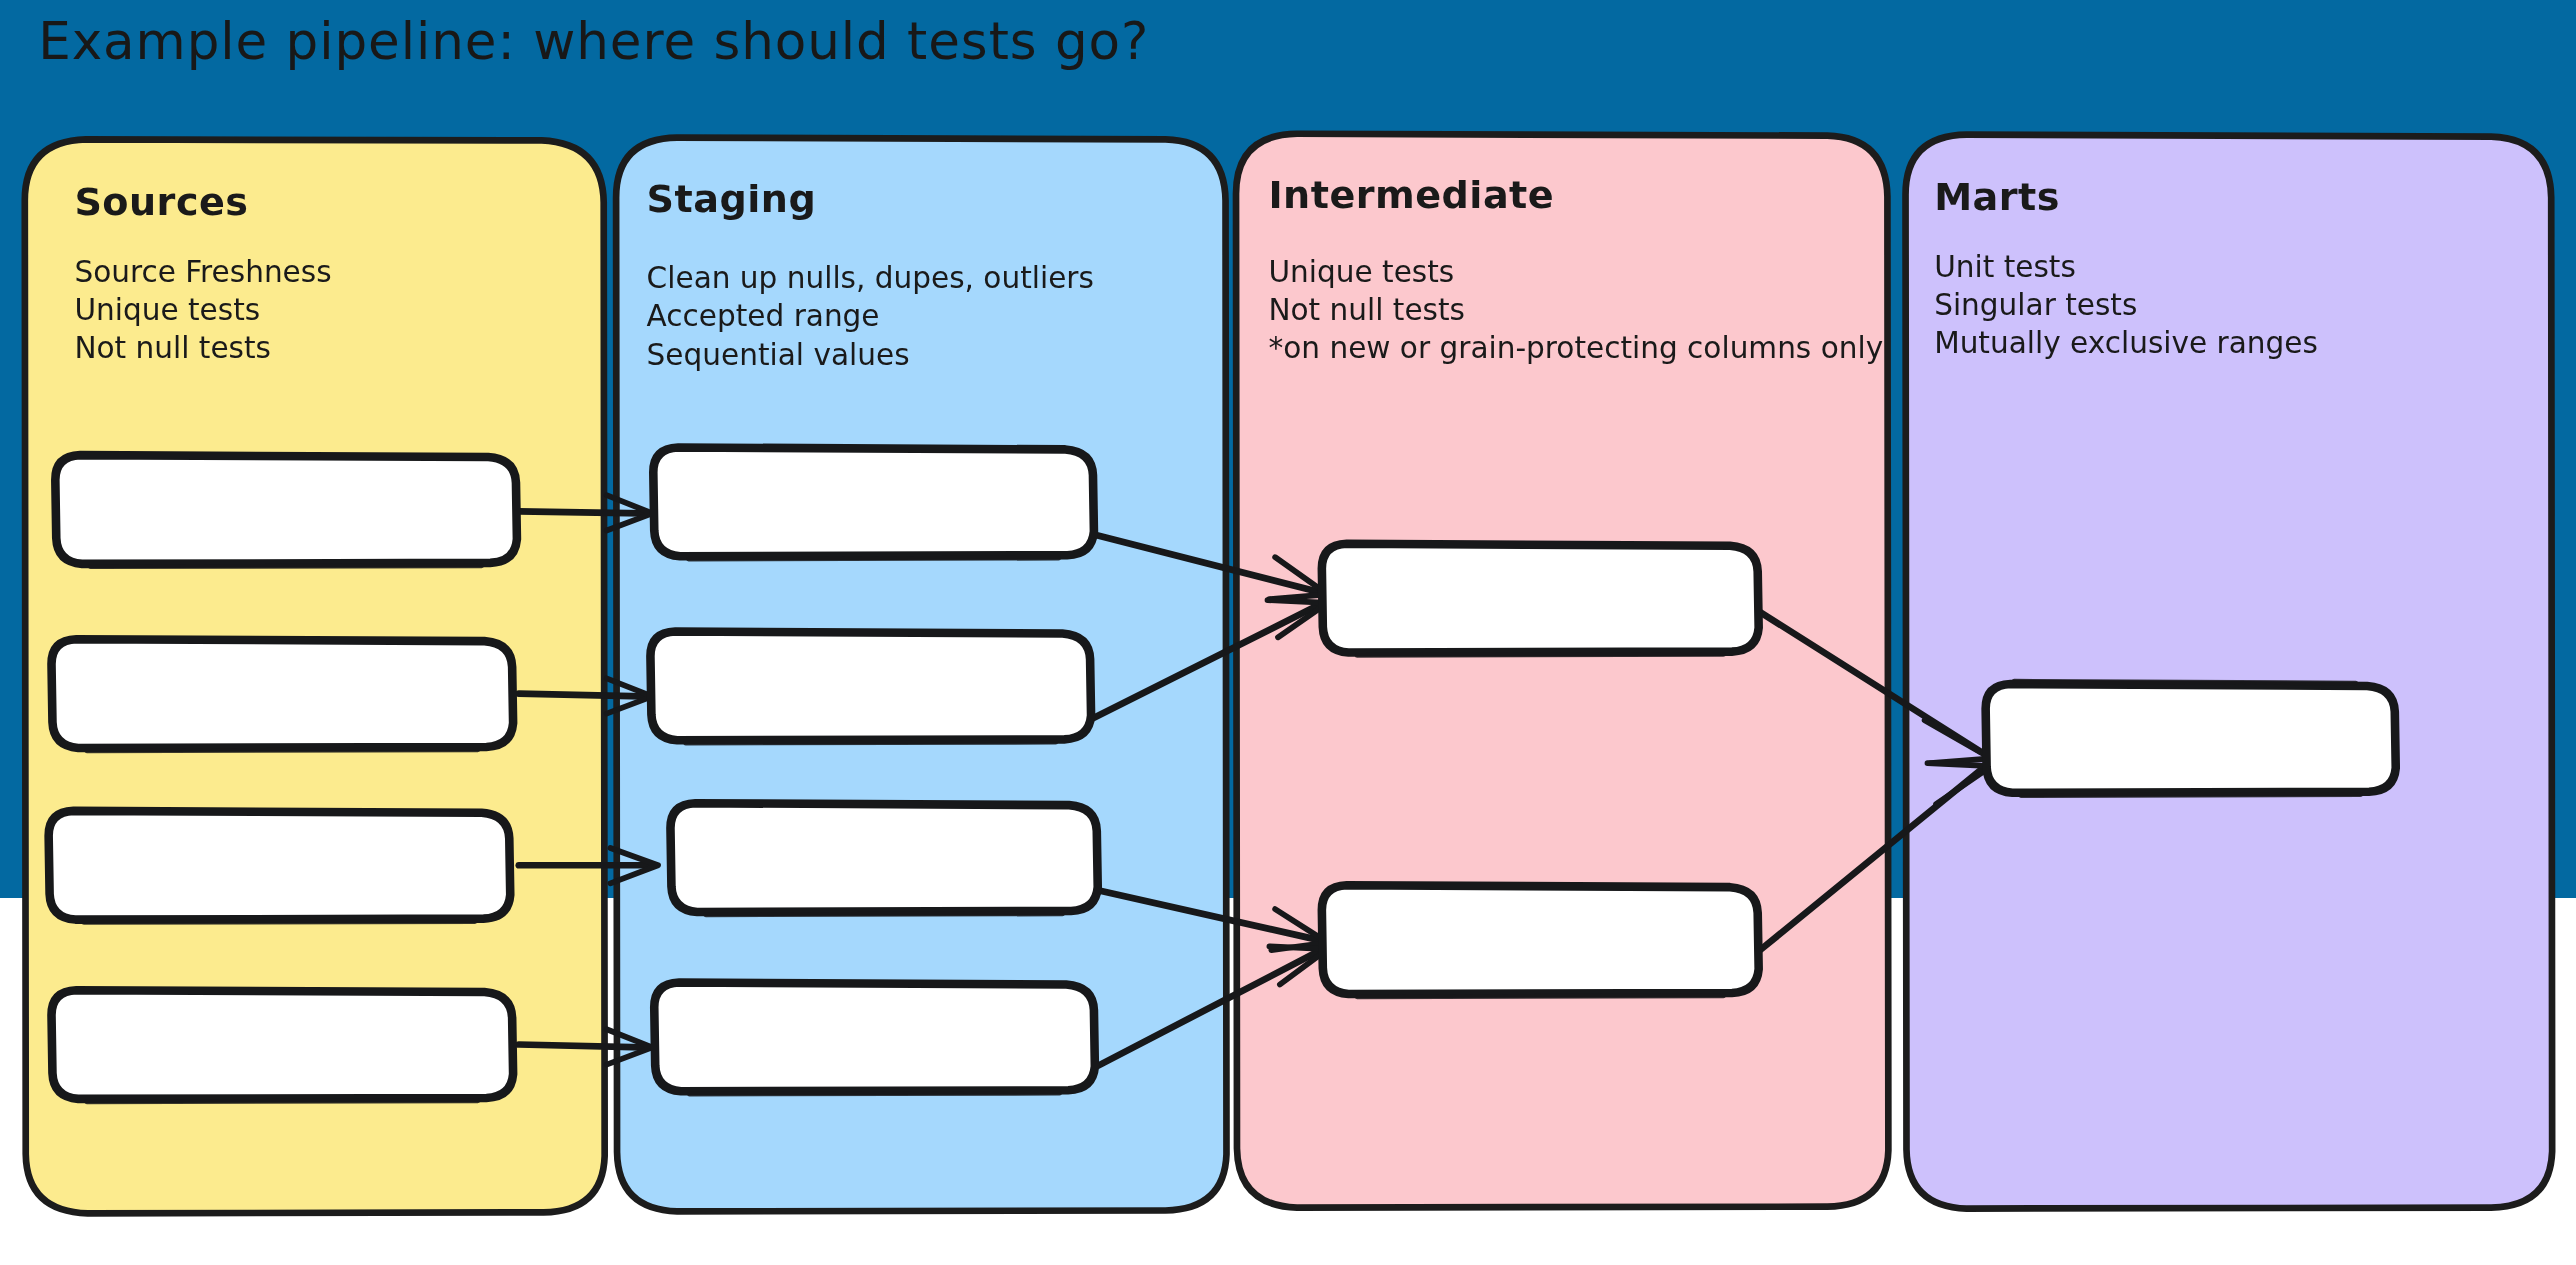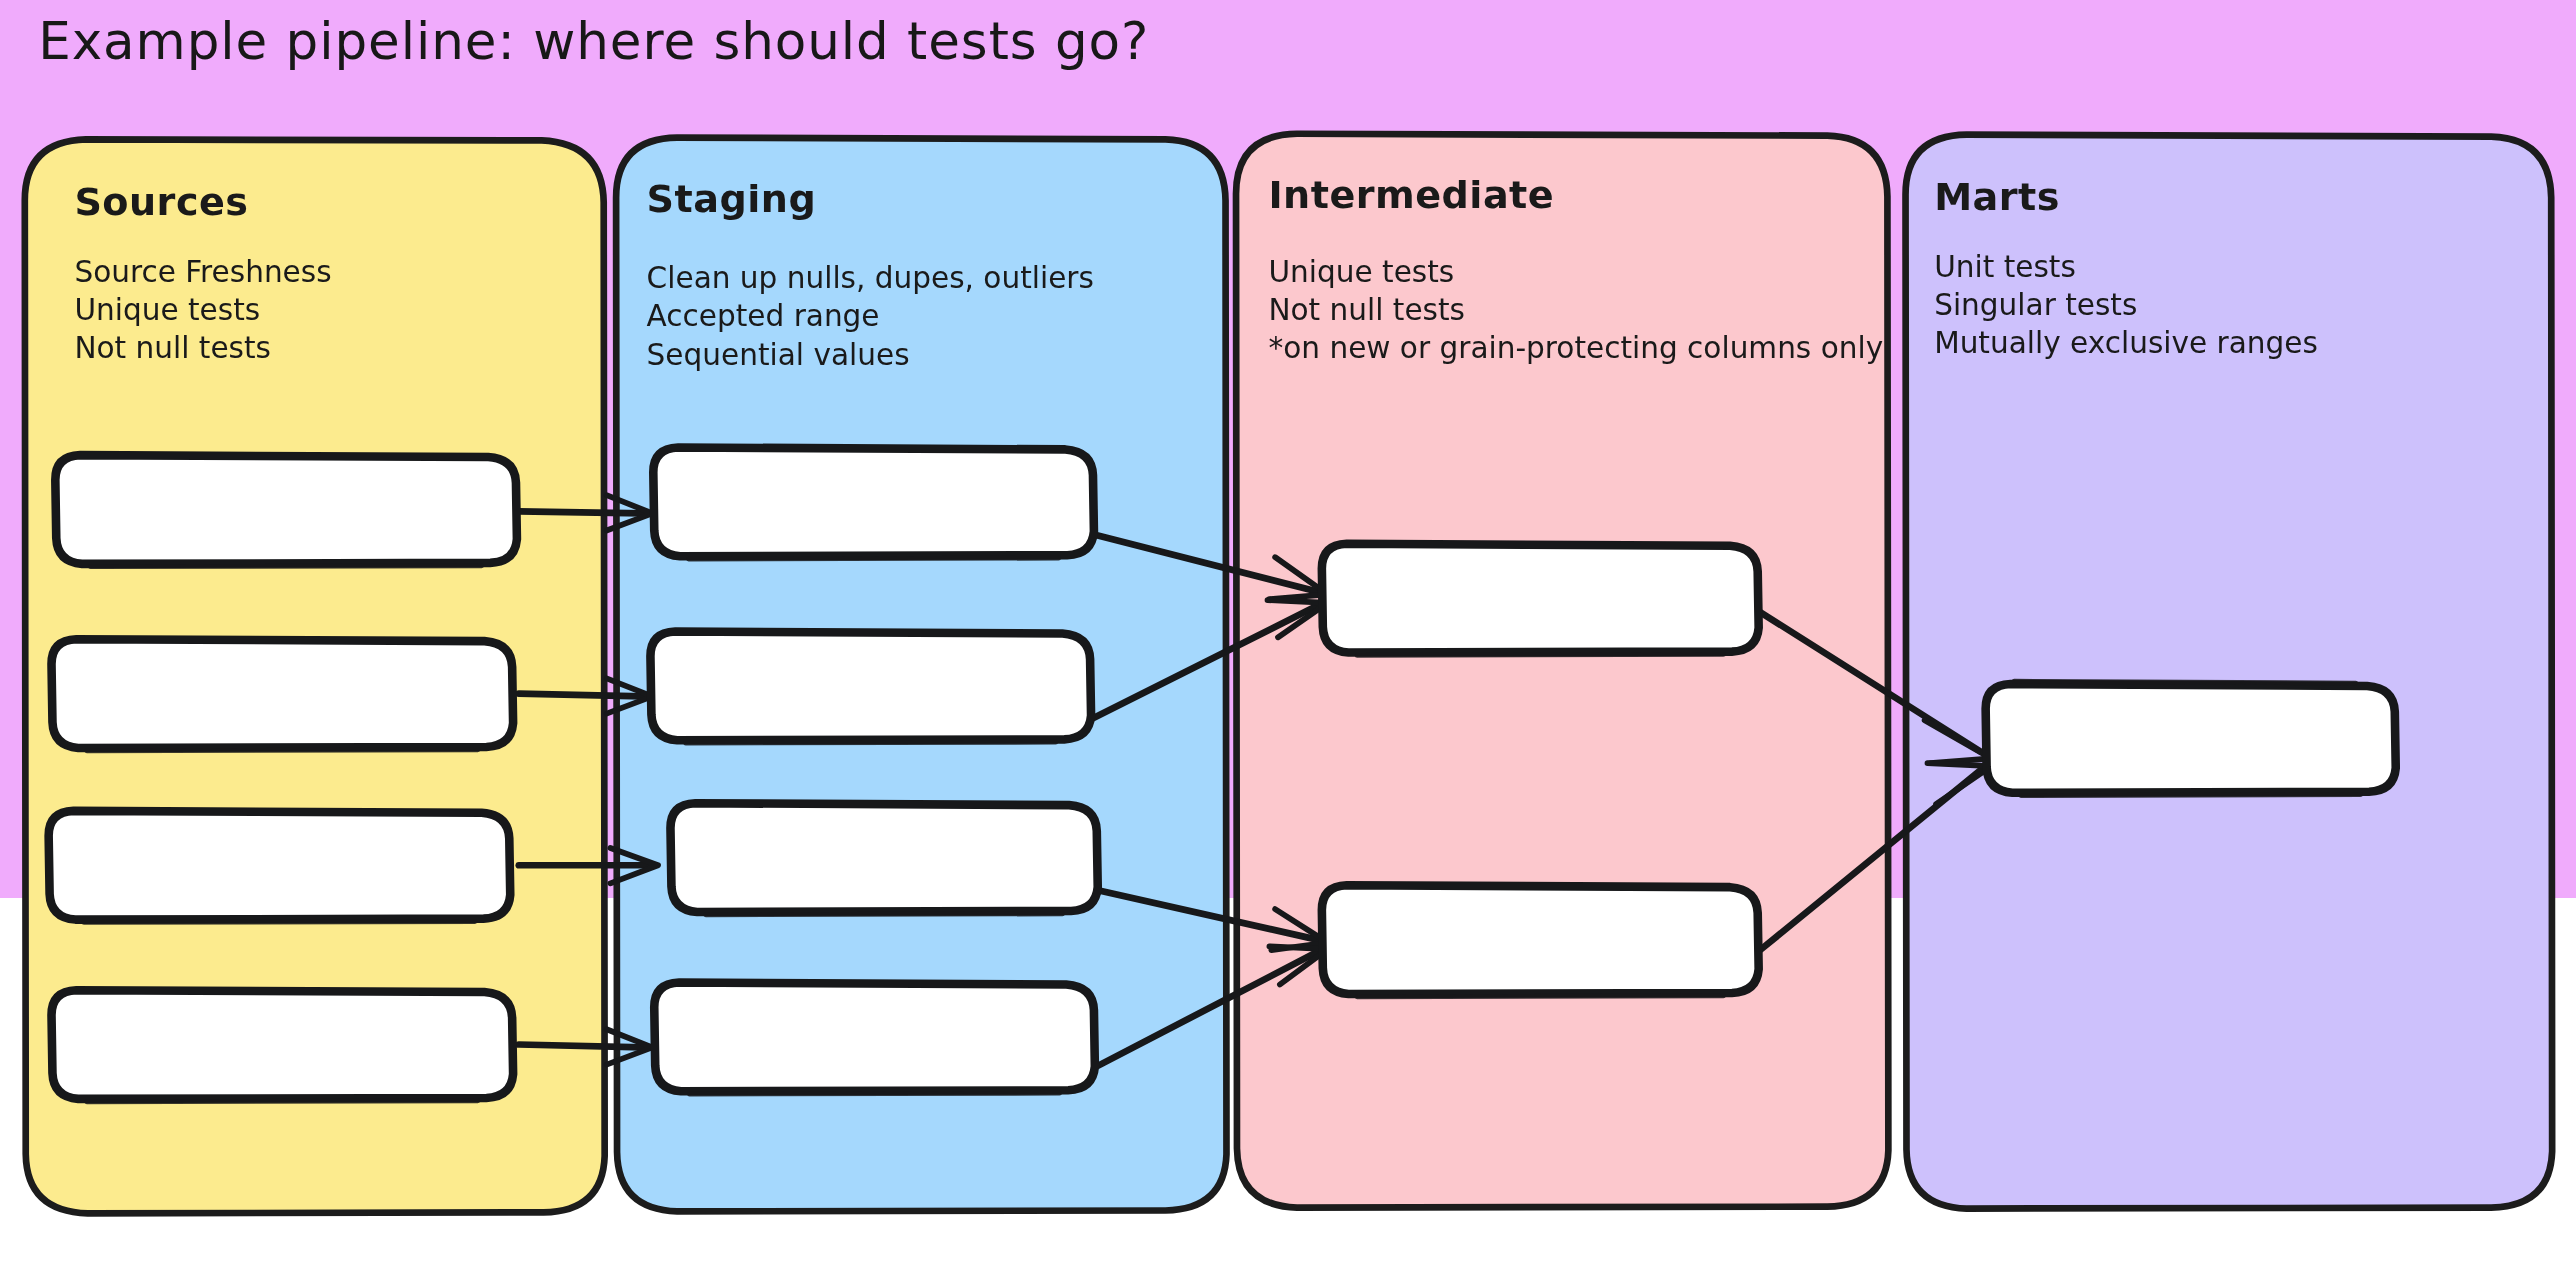--- a/index.html
+++ b/index.html
@@ -10,21 +10,21 @@
   body {
     width: 2576px;
     height: 1266px;
     overflow: hidden;
     font-family: "DejaVu Sans", sans-serif;
   }
   #stage {
     position: relative;
     width: 2576px;
     height: 898px;
-    background: #f0abfc;
+    background: #0369a1;
   }
   #diagram-svg {
     position: absolute;
     top: 0;
     left: 0;
     width: 2576px;
     height: 1266px;
   }
   .panel-title {
     font-family: "DejaVu Sans", sans-serif;

